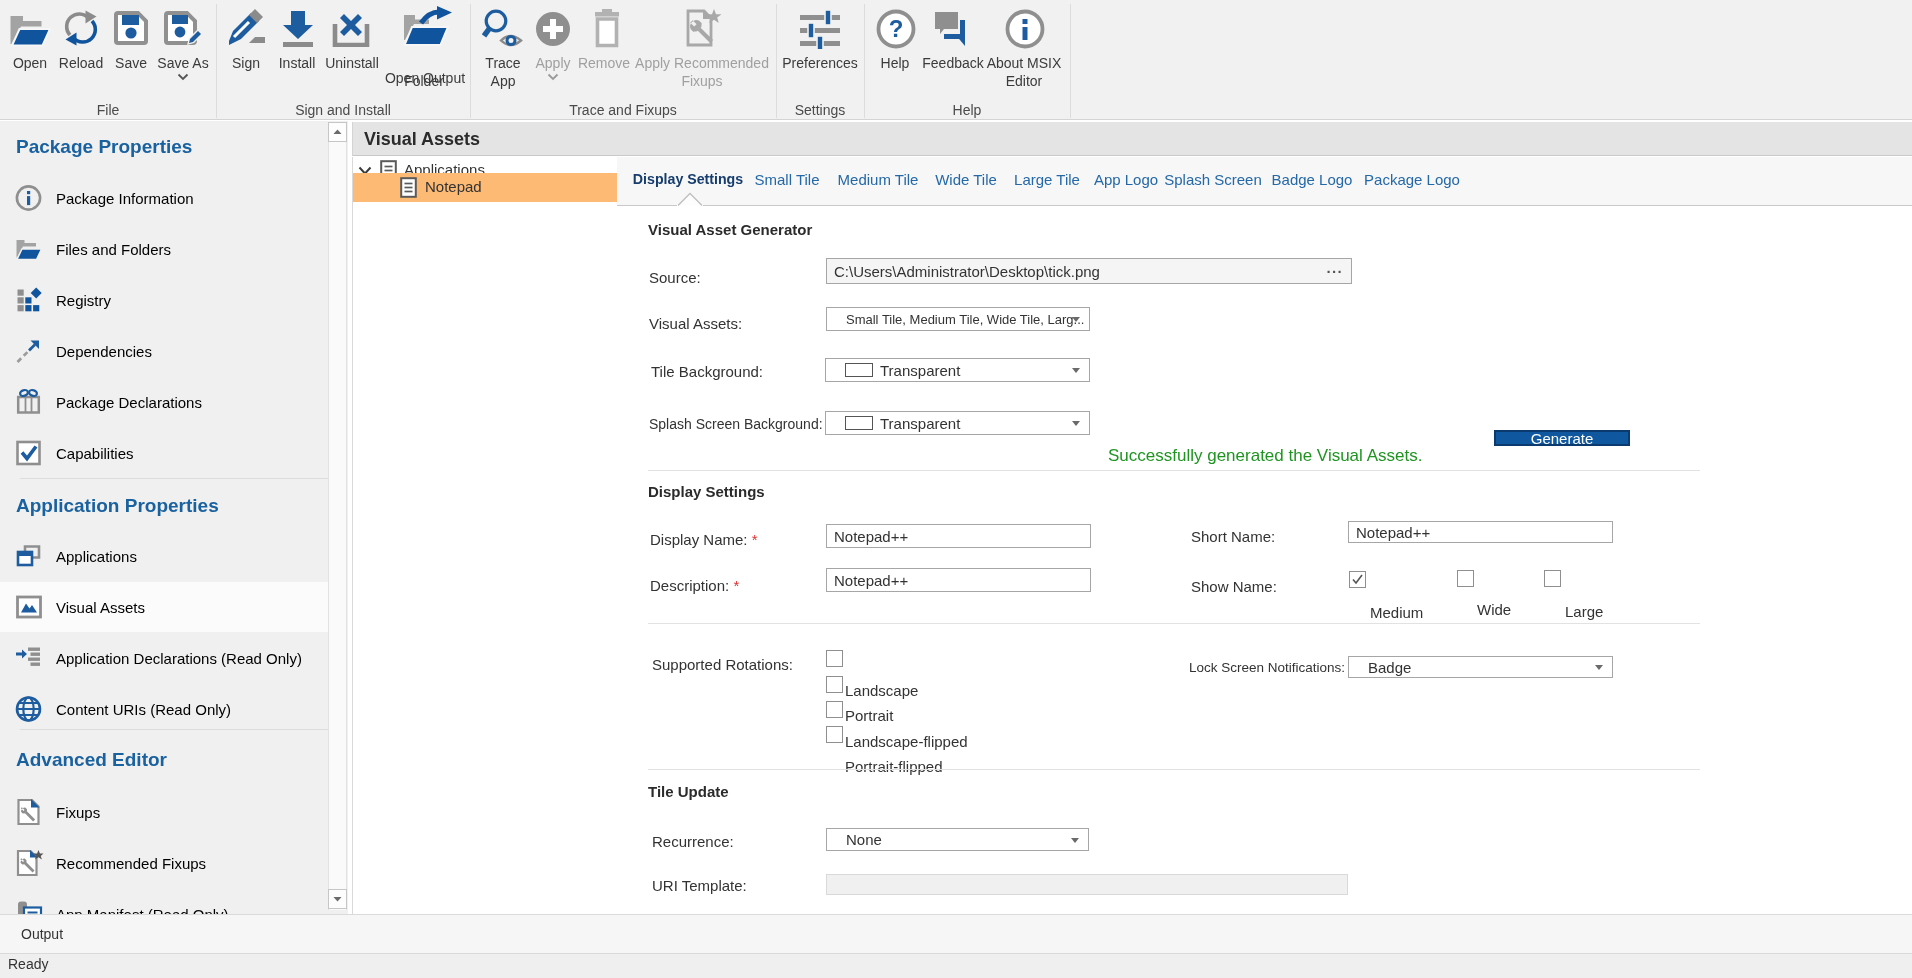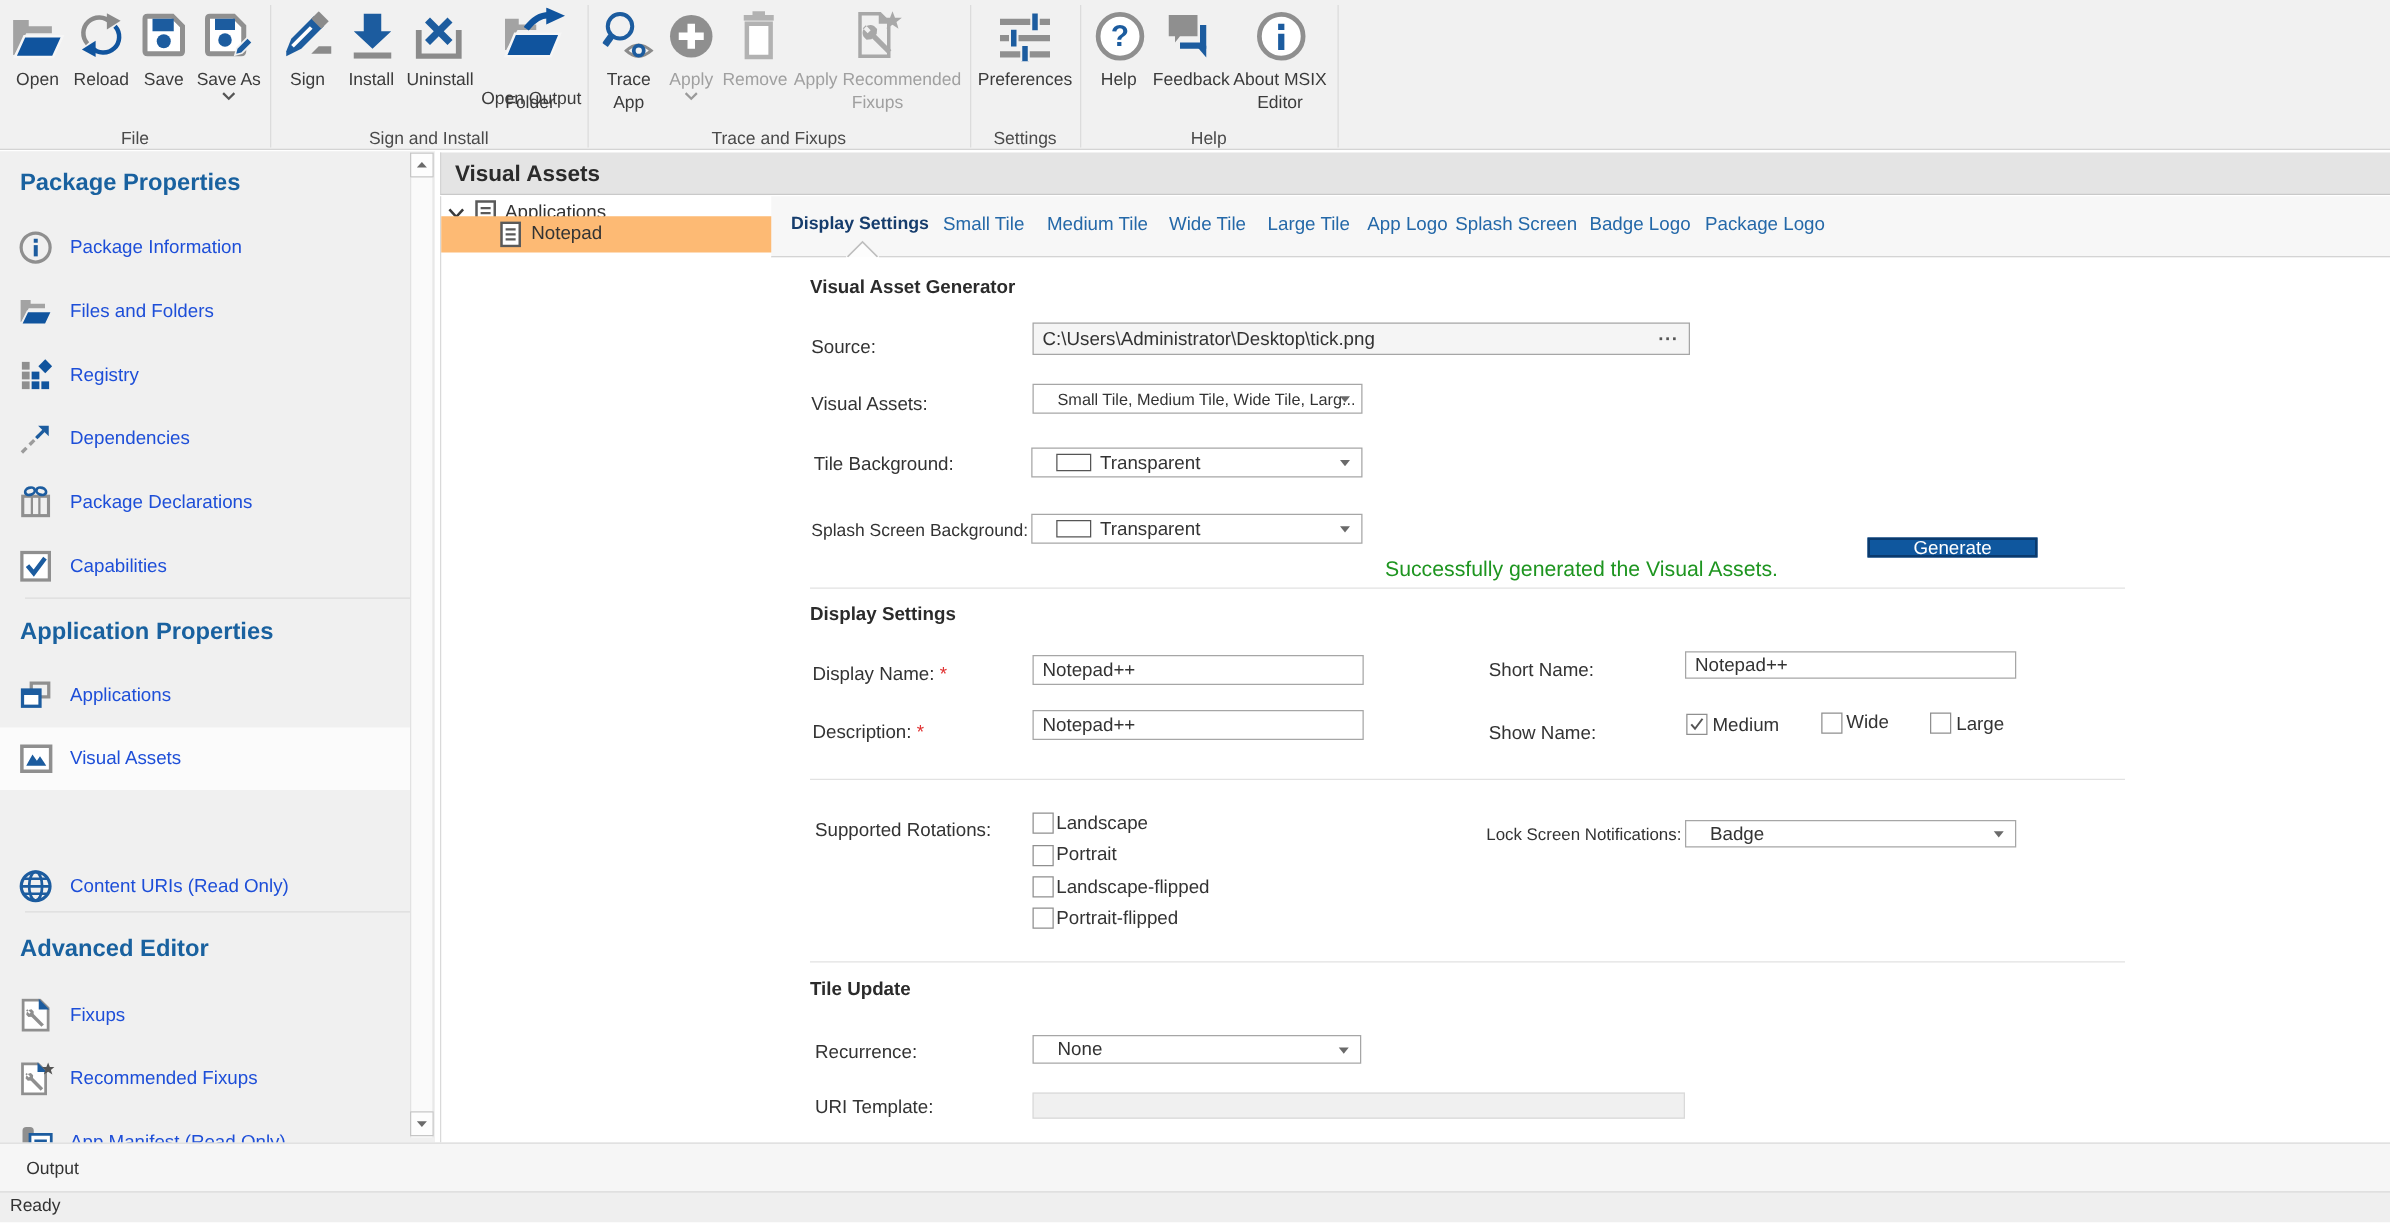--- a/index.html
+++ b/index.html
@@ -12,21 +12,21 @@
 .tlabel { position:absolute; transform:translateX(-50%); white-space:nowrap; color:#3b3b3b; font-size:14px; }
 .tlabel.dis { color:#a0a0a0; }
 .tsep { position:absolute; top:4px; width:1px; height:114px; background:#dcdcdc; }
 .tgroup { position:absolute; top:102px; transform:translateX(-50%); font-size:14px; color:#4a4a4a; white-space:nowrap; }
 .chev { position:absolute; transform:translateX(-50%); }
 
 
 #sidebar { left:0; top:121px; width:348px; height:793px; background:#f0f0f0; }
 .sbhead { position:absolute; left:16px; font-size:19px; font-weight:bold; color:#19619f; white-space:nowrap; }
 .sbitem { position:absolute; left:0; width:328px; height:50px; }
-.sbitem .txt { position:absolute; left:56px; top:50%; transform:translateY(-50%); font-size:15px; color:#1d4ed8; white-space:nowrap; }
+.sbitem .txt { position:absolute; left:56px; top:50%; transform:translateY(-50%); font-size:15px; color:#000000; white-space:nowrap; }
 .sbitem .sic { position:absolute; left:15px; top:50%; transform:translateY(-50%); }
 .sbdiv { position:absolute; left:20px; width:308px; height:1px; background:#dcdcdc; }
 .sbsel { background:#fbfbfb; }
 
 
 #sbar { position:absolute; left:328px; top:122px; width:19px; height:788px; background:#fafafa; border-left:1px solid #e2e2e2; border-right:1px solid #e2e2e2; }
 .sbtnbox { position:absolute; left:328px; width:19px; height:20px; background:#fdfdfd; border:1px solid #c6c6c6; z-index:5; }
 
 
 #titlebar { left:352px; top:122px; width:1560px; height:34px; background:#e4e4e4; border-bottom:1px solid #c9c9c9; border-left:1px solid #d4d4d4; }
@@ -38,21 +38,21 @@
 #content { left:617px; top:206px; width:1295px; height:708px; background:#ffffff; }
 
 .lbl { position:absolute; font-size:15px; color:#333; white-space:nowrap; }
 .bold { font-weight:bold; color:#2b2b2b; }
 .red { color:#e03030; }
 .tbox { position:absolute; background:#fff; border:1px solid #a6a6a6; font-size:15px; color:#333; padding-left:7px; display:flex; align-items:center; }
 .dd { position:absolute; background:#fff; border:1px solid #a6a6a6; font-size:15px; color:#333; padding-left:19px; display:flex; align-items:center; white-space:nowrap; overflow:hidden; }
 .ddarr { position:absolute; right:9px; top:50%; margin-top:-2px; width:0; height:0; border-left:4px solid transparent; border-right:4px solid transparent; border-top:5px solid #6a6a6a; }
 .sepline { position:absolute; height:1px; background:#e2e2e2; }
 .cb { position:absolute; width:17px; height:17px; background:#fff; border:1px solid #8f8f8f; }
-.cblbl { position:absolute; font-size:15px; color:#333; white-space:nowrap; }
+.cblbl { position:absolute; font-size:15px; color:#333; white-space:nowrap;margin-top:32px; }
 
 
 #outputbar { left:0; top:914px; width:1912px; height:39px; background:#f6f6f6; border-top:1px solid #dadada; }
 #outputbar span { position:absolute; left:21px; top:11px; font-size:14px; color:#333; }
 #statusbar { left:0; top:953px; width:1912px; height:25px; background:#efefef; border-top:1px solid #dadada; }
 #statusbar span { position:absolute; left:8px; top:2px; font-size:14px; color:#333; }
 </style>
 </head>
 <body>
 <div id="stage">
@@ -252,20 +252,32 @@
           <rect x="3" y="9.5" width="14" height="4" fill="#1c5c9f"></rect>
         </svg>
       <div class="txt">Applications</div>
     </div>
     <div class="sbitem sbsel" style="top:461px">
       <svg class="sic" width="28" height="27" viewBox="0 0 28 27">
           <rect x="2.5" y="3.5" width="23" height="20" fill="#fff" stroke="#8f8f8f" stroke-width="2.8"></rect>
           <path d="M6 19 L11 10 L14.5 15 L17 11.5 L22 19 Z" fill="#1c5c9f"></path>
         </svg>
       <div class="txt">Visual Assets</div>
+    </div>
+    <div class="sbitem" style="top:512px">
+      <svg class="sic" width="27" height="27" viewBox="0 0 27 27">
+          <path d="M1 9.5 L10 9.5" stroke="#1c5c9f" stroke-width="2.8"></path>
+          <path d="M7 5 L12 9.5 L7 14 Z" fill="#1c5c9f"></path>
+          <rect x="13" y="3" width="12" height="3.4" fill="#8f8f8f"></rect>
+          <rect x="15.5" y="8" width="9.5" height="3.4" fill="#8f8f8f"></rect>
+          <rect x="13" y="13" width="12" height="3.4" fill="#8f8f8f"></rect>
+          <rect x="15.5" y="18" width="9.5" height="3.4" fill="#8f8f8f"></rect>
+          <rect x="13" y="23" width="12" height="3.4" fill="#8f8f8f" opacity="0"></rect>
+        </svg>
+      <div class="txt">Application Declarations (Read Only)</div>
     </div>
     <div class="sbitem" style="top:563px">
       <svg class="sic" width="27" height="27" viewBox="0 0 27 27">
           <circle cx="13.5" cy="13.5" r="11.5" fill="none" stroke="#1c5c9f" stroke-width="2.6"></circle>
           <ellipse cx="13.5" cy="13.5" rx="5.2" ry="11.5" fill="none" stroke="#1c5c9f" stroke-width="2.2"></ellipse>
           <line x1="2" y1="13.5" x2="25" y2="13.5" stroke="#1c5c9f" stroke-width="2.2"></line>
           <line x1="3.6" y1="7.5" x2="23.4" y2="7.5" stroke="#1c5c9f" stroke-width="2"></line>
           <line x1="3.6" y1="19.5" x2="23.4" y2="19.5" stroke="#1c5c9f" stroke-width="2"></line>
         </svg>
       <div class="txt">Content URIs (Read Only)</div>

